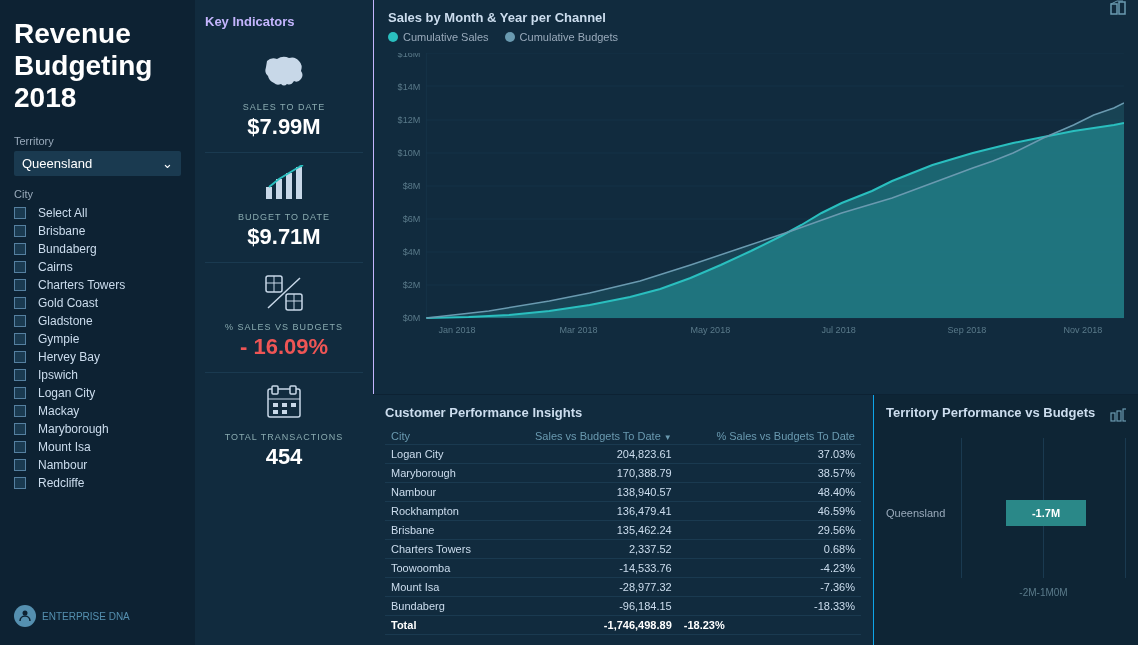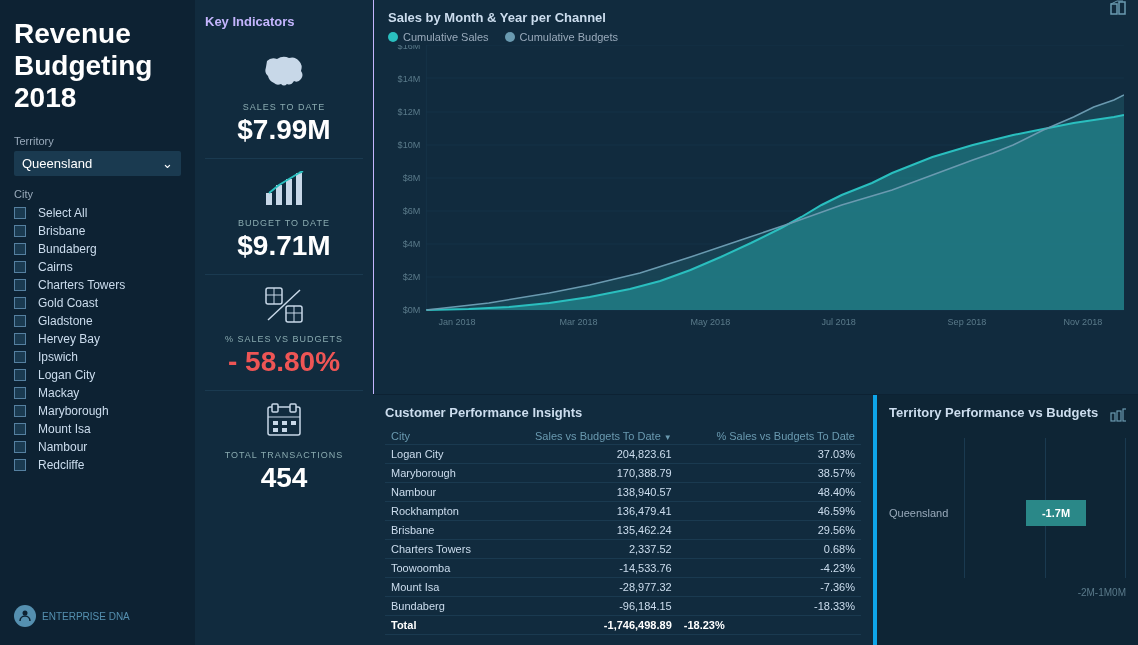--- a/index.html
+++ b/index.html
@@ -119,21 +119,21 @@
       margin-bottom: 4px;
     }
     .ki-label {
       font-size: 9px;
       letter-spacing: 1px;
       color: #8aabb0;
       text-align: center;
       margin-bottom: 2px;
     }
     .ki-value {
-      font-size: 28px;
+      font-size: 22px;
       font-weight: 700;
       color: #fff;
     }
     .ki-value.negative { color: #e55; }
 
     
     .right-area {
       flex: 1;
       display: flex;
       flex-direction: column;
@@ -150,21 +150,21 @@
     }
     .chart-title {
       font-size: 13px;
       font-weight: 600;
       color: #cde;
       margin-bottom: 6px;
     }
     .chart-legend {
       display: flex;
       gap: 16px;
-      margin-bottom: 2px;
+      margin-bottom: 10px;
       font-size: 11px;
     }
     .legend-item {
       display: flex;
       align-items: center;
       gap: 5px;
       color: #9ab;
     }
     .legend-dot {
       width: 10px;
@@ -232,21 +232,21 @@
       border-top: 1px solid #4a8a9a;
     }
     .sort-icon { font-size: 8px; }
 
     
     .territory-perf {
       width: 265px;
       min-width: 265px;
       background: #0e2535;
       padding: 10px 12px;
-      border-left: 4px solid #0ea5e9;
+      border-left: 1px solid #0ea5e9;
     }
     .territory-chart-area {
       position: relative;
       height: 160px;
       margin-top: 10px;
     }
     .terr-bar-container {
       position: absolute;
       bottom: 20px;
       left: 0;
@@ -278,21 +278,21 @@
       font-size: 11px;
       color: #fff;
       font-weight: 600;
     }
     .terr-x-labels {
       position: absolute;
       bottom: 0;
       left: 75px;
       right: 0;
       display: flex;
-      justify-content: flex-end;
+      justify-content: center;
       font-size: 10px;
       color: #5a7a8a;
     }
     .terr-grid-lines {
       position: absolute;
       top: 0;
       left: 75px;
       right: 0;
       bottom: 20px;
       display: flex;
@@ -341,20 +341,24 @@
           <div class="city-checkbox"></div>
           <span>Charters Towers</span>
         </div>
         <div class="city-item">
           <div class="city-checkbox"></div>
           <span>Gold Coast</span>
         </div>
         <div class="city-item">
           <div class="city-checkbox"></div>
           <span>Gladstone</span>
+        </div>
+        <div class="city-item">
+          <div class="city-checkbox"></div>
+          <span>Gympie</span>
         </div>
         <div class="city-item">
           <div class="city-checkbox"></div>
           <span>Hervey Bay</span>
         </div>
         <div class="city-item">
           <div class="city-checkbox"></div>
           <span>Ipswich</span>
         </div>
         <div class="city-item">
@@ -430,21 +434,21 @@
         <rect x="1" y="1" width="16" height="16" rx="2" stroke="#c8d8e8" stroke-width="1.5" fill="none"></rect>
         <line x1="1" y1="8" x2="17" y2="8" stroke="#c8d8e8" stroke-width="1"></line>
         <line x1="9" y1="1" x2="9" y2="17" stroke="#c8d8e8" stroke-width="1"></line>
         <rect x="21" y="19" width="16" height="16" rx="2" stroke="#c8d8e8" stroke-width="1.5" fill="none"></rect>
         <line x1="21" y1="26" x2="37" y2="26" stroke="#c8d8e8" stroke-width="1"></line>
         <line x1="29" y1="19" x2="29" y2="35" stroke="#c8d8e8" stroke-width="1"></line>
         <line x1="3" y1="33" x2="35" y2="3" stroke="#c8d8e8" stroke-width="1.5"></line>
       </svg>
     </div>
     <div class="ki-label">% SALES VS BUDGETS</div>
-    <div class="ki-value negative">- 58.80%</div>
+    <div class="ki-value negative">- 16.09%</div>
   </div>
 
   <div class="ki-card">
     <div class="ki-icon">
       <svg width="40" height="36" viewBox="0 0 40 36" fill="none">
         <rect x="4" y="4" width="32" height="28" rx="2" stroke="#c8d8e8" stroke-width="1.5" fill="none"></rect>
         <rect x="8" y="1" width="6" height="8" rx="1" stroke="#c8d8e8" stroke-width="1.5" fill="#112b3e"></rect>
         <rect x="26" y="1" width="6" height="8" rx="1" stroke="#c8d8e8" stroke-width="1.5" fill="#112b3e"></rect>
         <line x1="4" y1="14" x2="36" y2="14" stroke="#c8d8e8" stroke-width="1"></line>
         <rect x="9" y="18" width="5" height="4" fill="#c8d8e8"></rect>
@@ -605,21 +609,21 @@
       <div class="territory-chart-area">
 
         <div class="terr-grid-lines">
           <div class="terr-grid-line"></div>
           <div class="terr-grid-line"></div>
           <div class="terr-grid-line"></div>
         </div>
         <div class="terr-bar-container">
           <div class="terr-label">Queensland</div>
           <div class="terr-bar-area">
-            <div class="terr-bar" style="width:60px;">
+            <div class="terr-bar" style="width:80px;">
               <span>-1.7M</span>
             </div>
           </div>
         </div>
         <div class="terr-x-labels">
           <span>-2M</span>
           <span>-1M</span>
           <span>0M</span>
         </div>
       </div>

